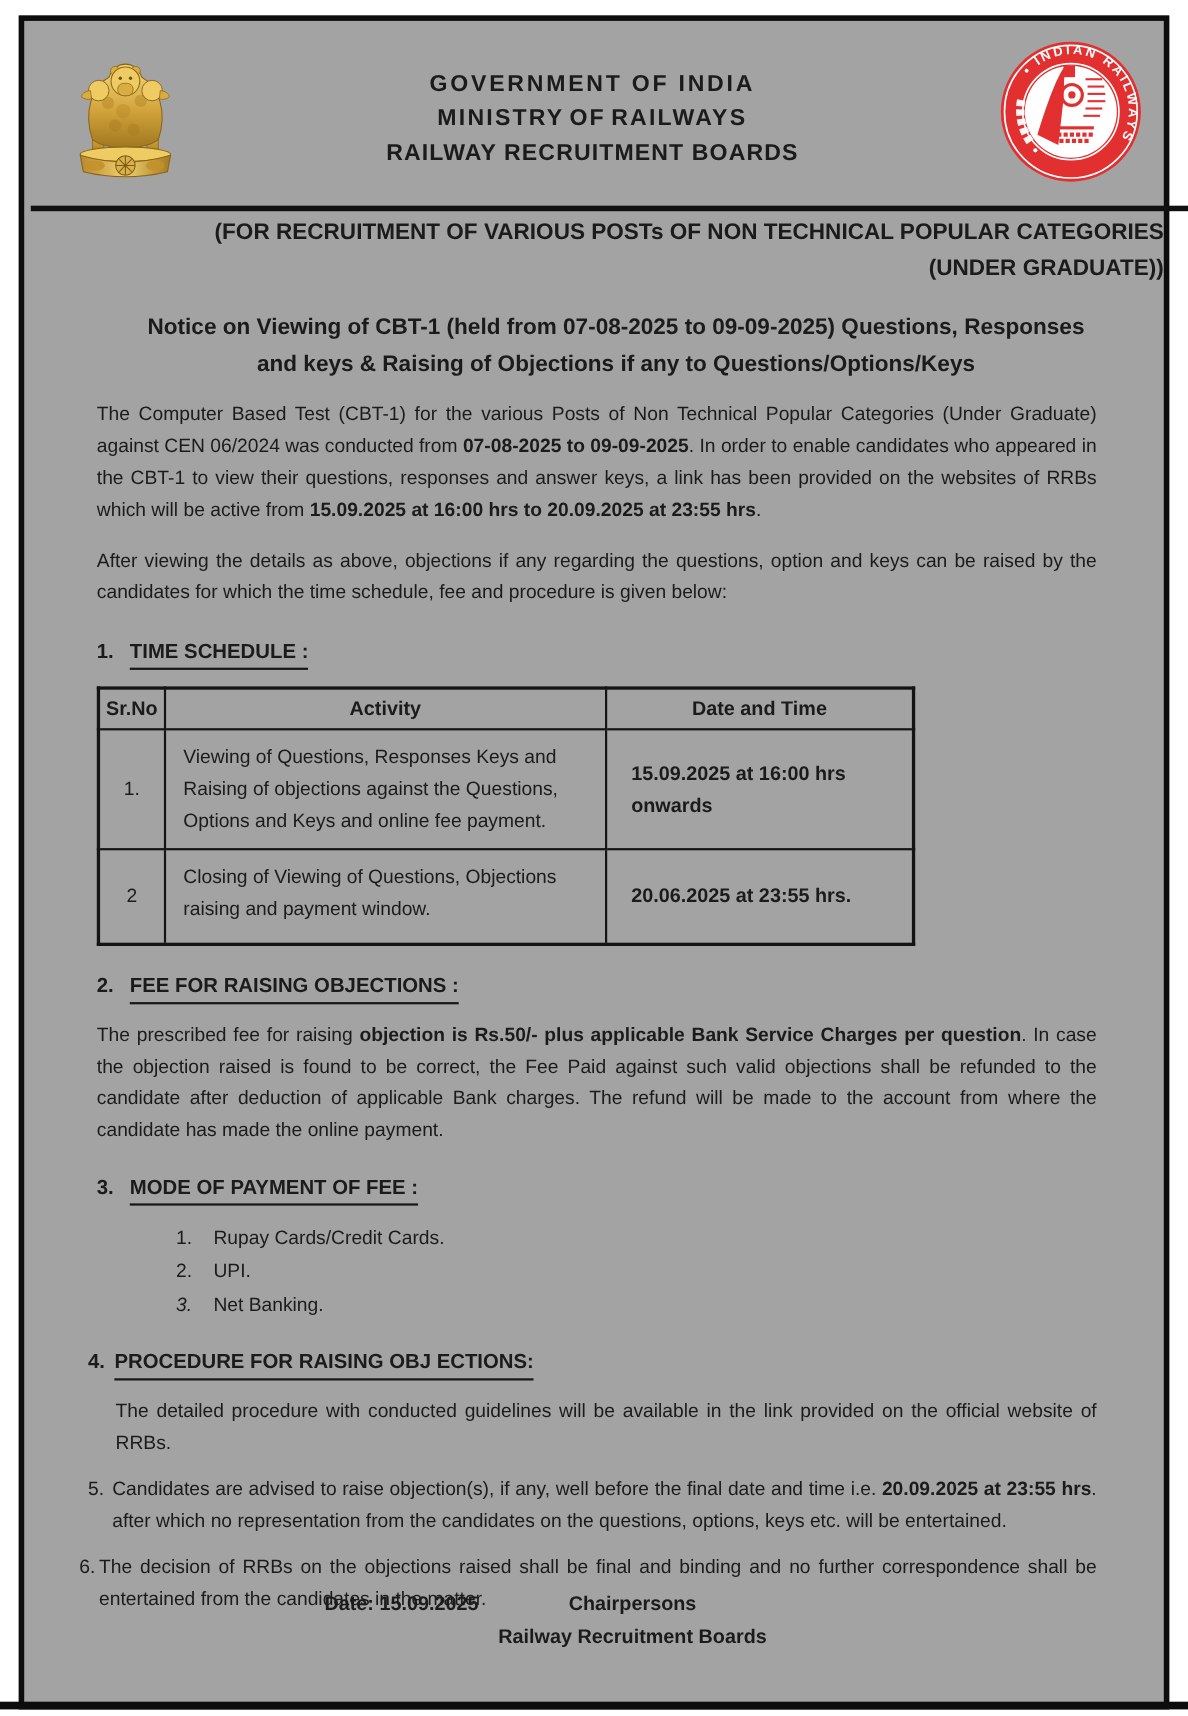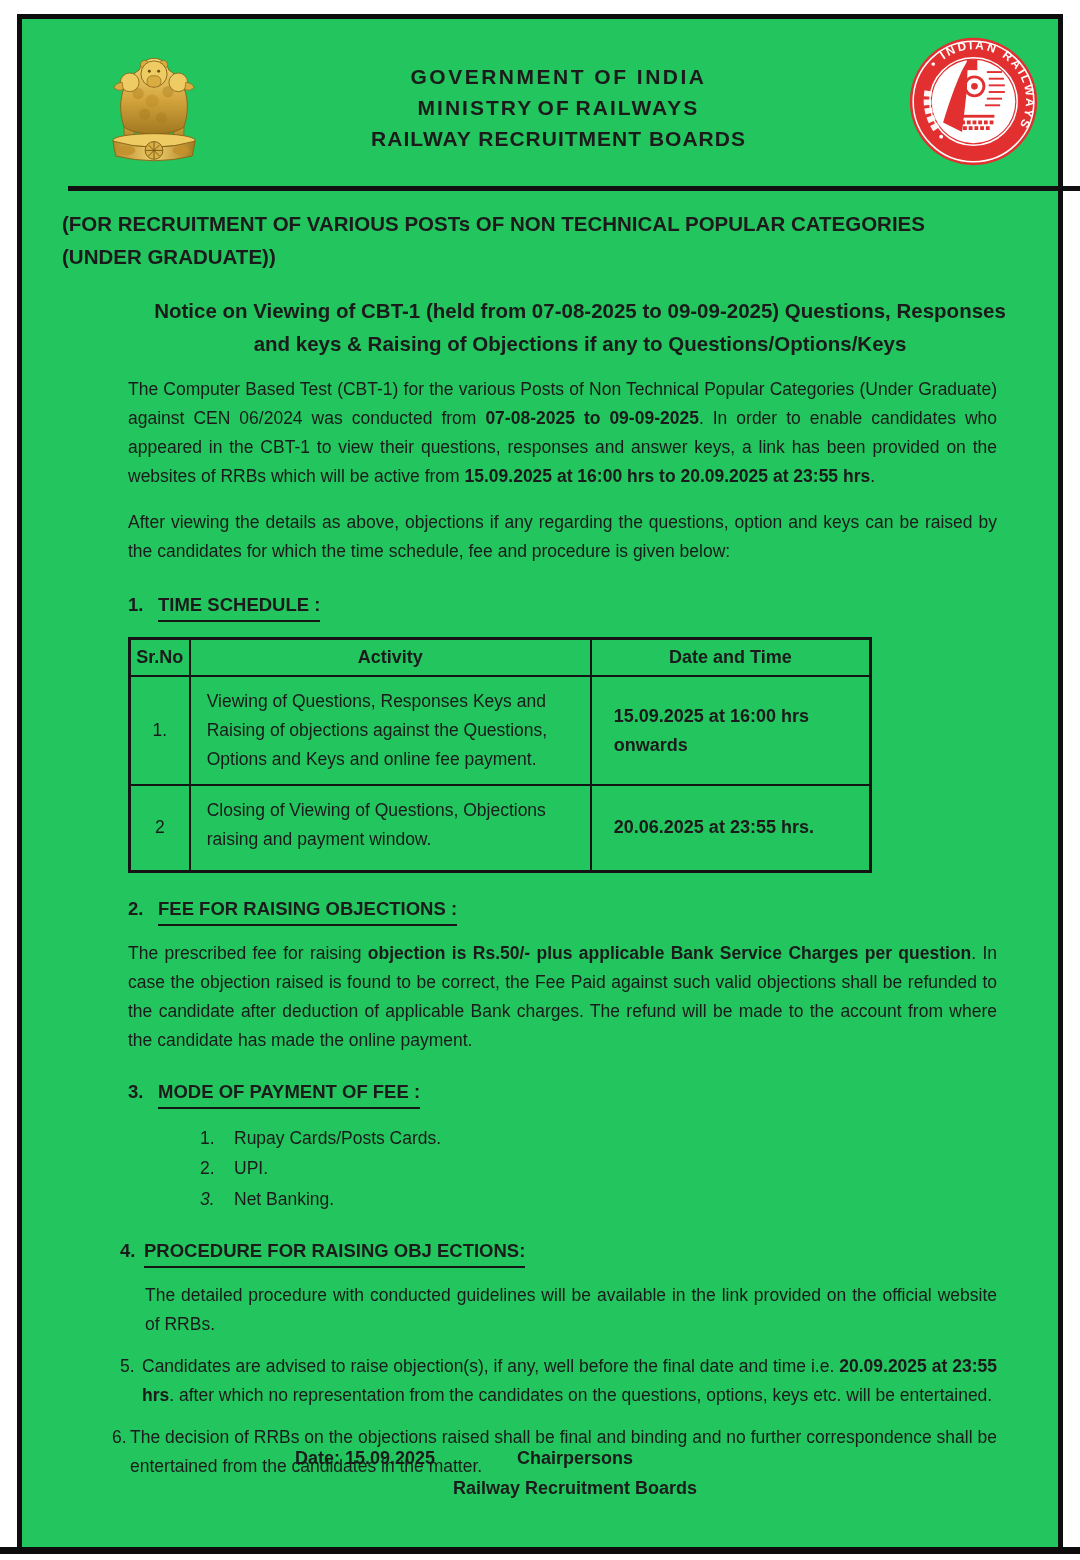--- a/index.html
+++ b/index.html
@@ -3,37 +3,37 @@
 <meta charset="utf-8">
 <style>
   html,body{margin:0;padding:0;}
   body{
     width:1080px;height:1560px;position:relative;overflow:hidden;
     background:#ffffff;color:#1b1b1b;
     font-family:"Liberation Sans","DejaVu Sans",sans-serif;
   }
   .frame{
     position:absolute;inset:14px 17px 6px 17px;
-    border:5px solid #0d0d0d;background:#22c55e;padding-left:40px;
+    border:5px solid #0d0d0d;background:#a3a3a3;
   }
   .bottom-bar{position:absolute;left:0;right:0;bottom:6px;height:7px;background:#0c0c0c;}
 
   
   .header{display:flex;align-items:flex-start;padding:16px 18px 0 36px;}
   .org-block{flex:1;text-align:center;padding-top:26px;}
   .org-line{font-weight:bold;font-size:21px;line-height:31px;white-space:nowrap;}
   .org-line.l1{letter-spacing:2.5px;}
   .org-line.l2{letter-spacing:2px;word-spacing:-3px;}
   .org-line.l3{letter-spacing:1px;}
 
   .rule{height:5px;background:#101010;margin:14px -27px 0 6px;}
 
   
   .cen{margin-top:8px;text-align:center;font-weight:bold;font-size:22px;}
-  .subtitle{text-align:left;font-weight:bold;font-size:20.5px;line-height:33px;margin-top:16px;}
+  .subtitle{text-align:right;font-weight:bold;font-size:20.5px;line-height:33px;margin-top:2px;}
   .subtitle div{white-space:nowrap;}
   .notice{text-align:center;font-weight:bold;font-size:20.5px;line-height:33px;margin-top:21px;margin-left:40px;}
   .notice div{white-space:nowrap;}
 
   .content{padding:0 61px 0 66px;font-size:17.5px;line-height:29px;}
 
   .para{text-align:justify;}
   .intro{margin-top:15px;}
   .after{margin-top:17px;}
 
@@ -240,21 +240,21 @@
     </div>
     <p class="para feepara" style="margin:13px 0 0 0;"><span>The prescribed fee for raising </span><span style="font-weight: bold;">objection is Rs.50/- plus applicable Bank Service Charges per question</span><span>. In case the objection raised is found to be correct, the Fee Paid against such valid objections shall be refunded to the candidate after deduction of applicable Bank charges. The refund will be made to the account from where the candidate has made the online payment.</span></p>
 
     <div class="sec sec3">
       <span class="num">3.</span>
       <span class="txt">MODE OF PAYMENT OF FEE :</span>
     </div>
     <div class="paylist">
       <div class="payrow">
         <span class="num">1.</span>
-        <span>Rupay Cards/Posts Cards.</span>
+        <span>Rupay Cards/Credit Cards.</span>
       </div>
       <div class="payrow">
         <span class="num">2.</span>
         <span>UPI.</span>
       </div>
       <div class="payrow">
         <span class="num italic">3.</span>
         <span>Net Banking.</span>
       </div>
     </div>

